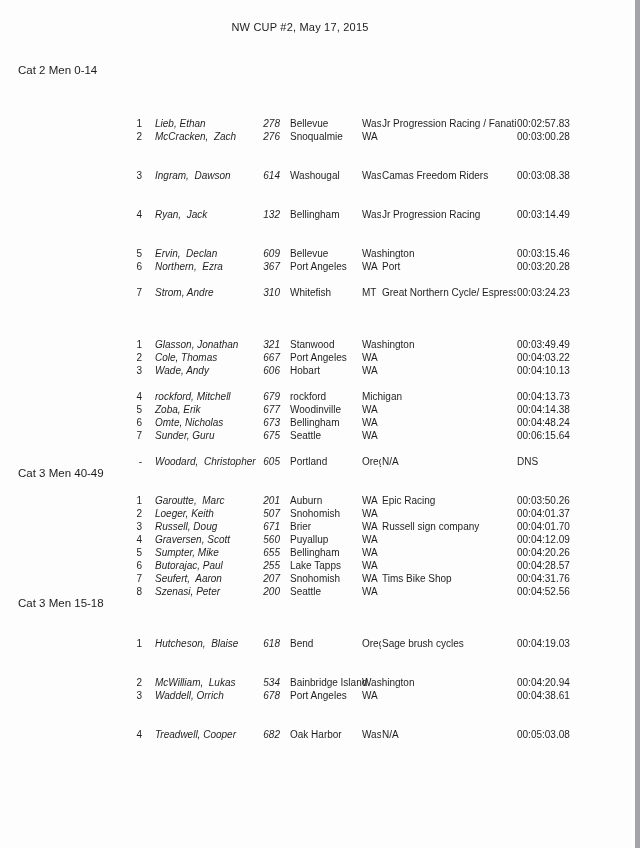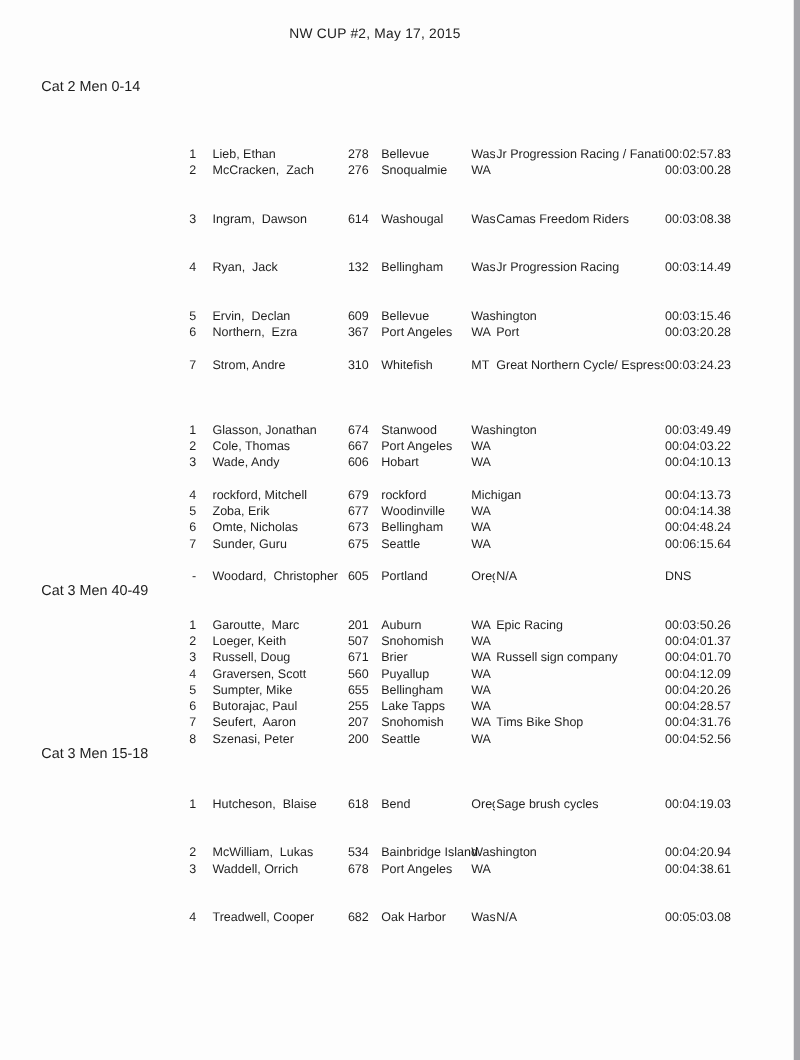--- a/index.html
+++ b/index.html
@@ -18,40 +18,40 @@
   .doc-title {
     position: absolute;
     top: 21px; left: 0; width: 600px;
     text-align: center;
     font-size: 11px;
     letter-spacing: 0.2px;
     color: #222;
   }
   .grid {
     position: absolute;
-    top: 65px; left: 15px; width: 614px;
+    top: 65px; left: 0; width: 614px;
   }
   .line {
     position: relative;
     height: 13px;
     line-height: 13px;
     font-size: 10px;
     white-space: pre;
   }
   .section-header {
     position: absolute;
     left: 18px; top: -1px;
     font-size: 11.5px;
     color: #1d1d1d;
     white-space: pre;
   }
   .cell { position: absolute; top: 0; height: 13px; white-space: pre; }
   .cell.place { left: 110px; width: 32px; text-align: right; }
-  .cell.name  { left: 155px; width: 100px; }
-  .cell.bib   { left: 246px; width: 34px; text-align: right; }
+  .cell.name  { left: 155px; width: 100px; font-style: italic; }
+  .cell.bib   { left: 246px; width: 34px; text-align: right; font-style: italic; }
   .cell.city  { left: 290px; width: 75px; }
   .cell.state { left: 362px; width: 19px; }
   .cell.state.clipped { overflow: hidden; }
   .cell.team  { left: 382px; width: 134px; overflow: hidden; }
   .cell.time  { left: 517px; width: 62px; }
   .scan-edge {
     position: absolute;
     top: 0; right: 0;
     width: 5px; height: 848px;
   }
@@ -76,21 +76,21 @@
       <div class="line"><span class="cell place">4</span><span class="cell name">Ryan,  Jack</span><span class="cell bib">132</span><span class="cell city">Bellingham</span><span class="cell state clipped">Washington</span><span class="cell team">Jr Progression Racing</span><span class="cell time">00:03:14.49</span></div>
       <div class="line"></div>
       <div class="line"></div>
       <div class="line"><span class="cell place">5</span><span class="cell name">Ervin,  Declan</span><span class="cell bib">609</span><span class="cell city">Bellevue</span><span class="cell state">Washington</span><span class="cell team"></span><span class="cell time">00:03:15.46</span></div>
       <div class="line"><span class="cell place">6</span><span class="cell name">Northern,  Ezra</span><span class="cell bib">367</span><span class="cell city">Port Angeles</span><span class="cell state clipped">WA</span><span class="cell team">Port</span><span class="cell time">00:03:20.28</span></div>
       <div class="line"></div>
       <div class="line"><span class="cell place">7</span><span class="cell name">Strom, Andre</span><span class="cell bib">310</span><span class="cell city">Whitefish</span><span class="cell state clipped">MT</span><span class="cell team">Great Northern Cycle/ Espresso C</span><span class="cell time">00:03:24.23</span></div>
       <div class="line"></div>
       <div class="line"></div>
       <div class="line"></div>
-      <div class="line"><span class="cell place">1</span><span class="cell name">Glasson, Jonathan</span><span class="cell bib">674</span><span class="cell city">Stanwood</span><span class="cell state">Washington</span><span class="cell team"></span><span class="cell time">00:03:49.49</span></div>
+      <div class="line"><span class="cell place">1</span><span class="cell name">Glasson, Jonathan</span><span class="cell bib">321</span><span class="cell city">Stanwood</span><span class="cell state">Washington</span><span class="cell team"></span><span class="cell time">00:03:49.49</span></div>
       <div class="line"><span class="cell place">2</span><span class="cell name">Cole, Thomas</span><span class="cell bib">667</span><span class="cell city">Port Angeles</span><span class="cell state">WA</span><span class="cell team"></span><span class="cell time">00:04:03.22</span></div>
       <div class="line"><span class="cell place">3</span><span class="cell name">Wade, Andy</span><span class="cell bib">606</span><span class="cell city">Hobart</span><span class="cell state">WA</span><span class="cell team"></span><span class="cell time">00:04:10.13</span></div>
       <div class="line"></div>
       <div class="line"><span class="cell place">4</span><span class="cell name">rockford, Mitchell</span><span class="cell bib">679</span><span class="cell city">rockford</span><span class="cell state">Michigan</span><span class="cell team"></span><span class="cell time">00:04:13.73</span></div>
       <div class="line"><span class="cell place">5</span><span class="cell name">Zoba, Erik</span><span class="cell bib">677</span><span class="cell city">Woodinville</span><span class="cell state">WA</span><span class="cell team"></span><span class="cell time">00:04:14.38</span></div>
       <div class="line"><span class="cell place">6</span><span class="cell name">Omte, Nicholas</span><span class="cell bib">673</span><span class="cell city">Bellingham</span><span class="cell state">WA</span><span class="cell team"></span><span class="cell time">00:04:48.24</span></div>
       <div class="line"><span class="cell place">7</span><span class="cell name">Sunder, Guru</span><span class="cell bib">675</span><span class="cell city">Seattle</span><span class="cell state">WA</span><span class="cell team"></span><span class="cell time">00:06:15.64</span></div>
       <div class="line"></div>
       <div class="line"><span class="cell place">-</span><span class="cell name">Woodard,  Christopher</span><span class="cell bib">605</span><span class="cell city">Portland</span><span class="cell state clipped">Oregon</span><span class="cell team">N/A</span><span class="cell time">DNS</span></div>
       <div class="line"><span class="section-header">Cat 3 Men 40-49</span></div>

